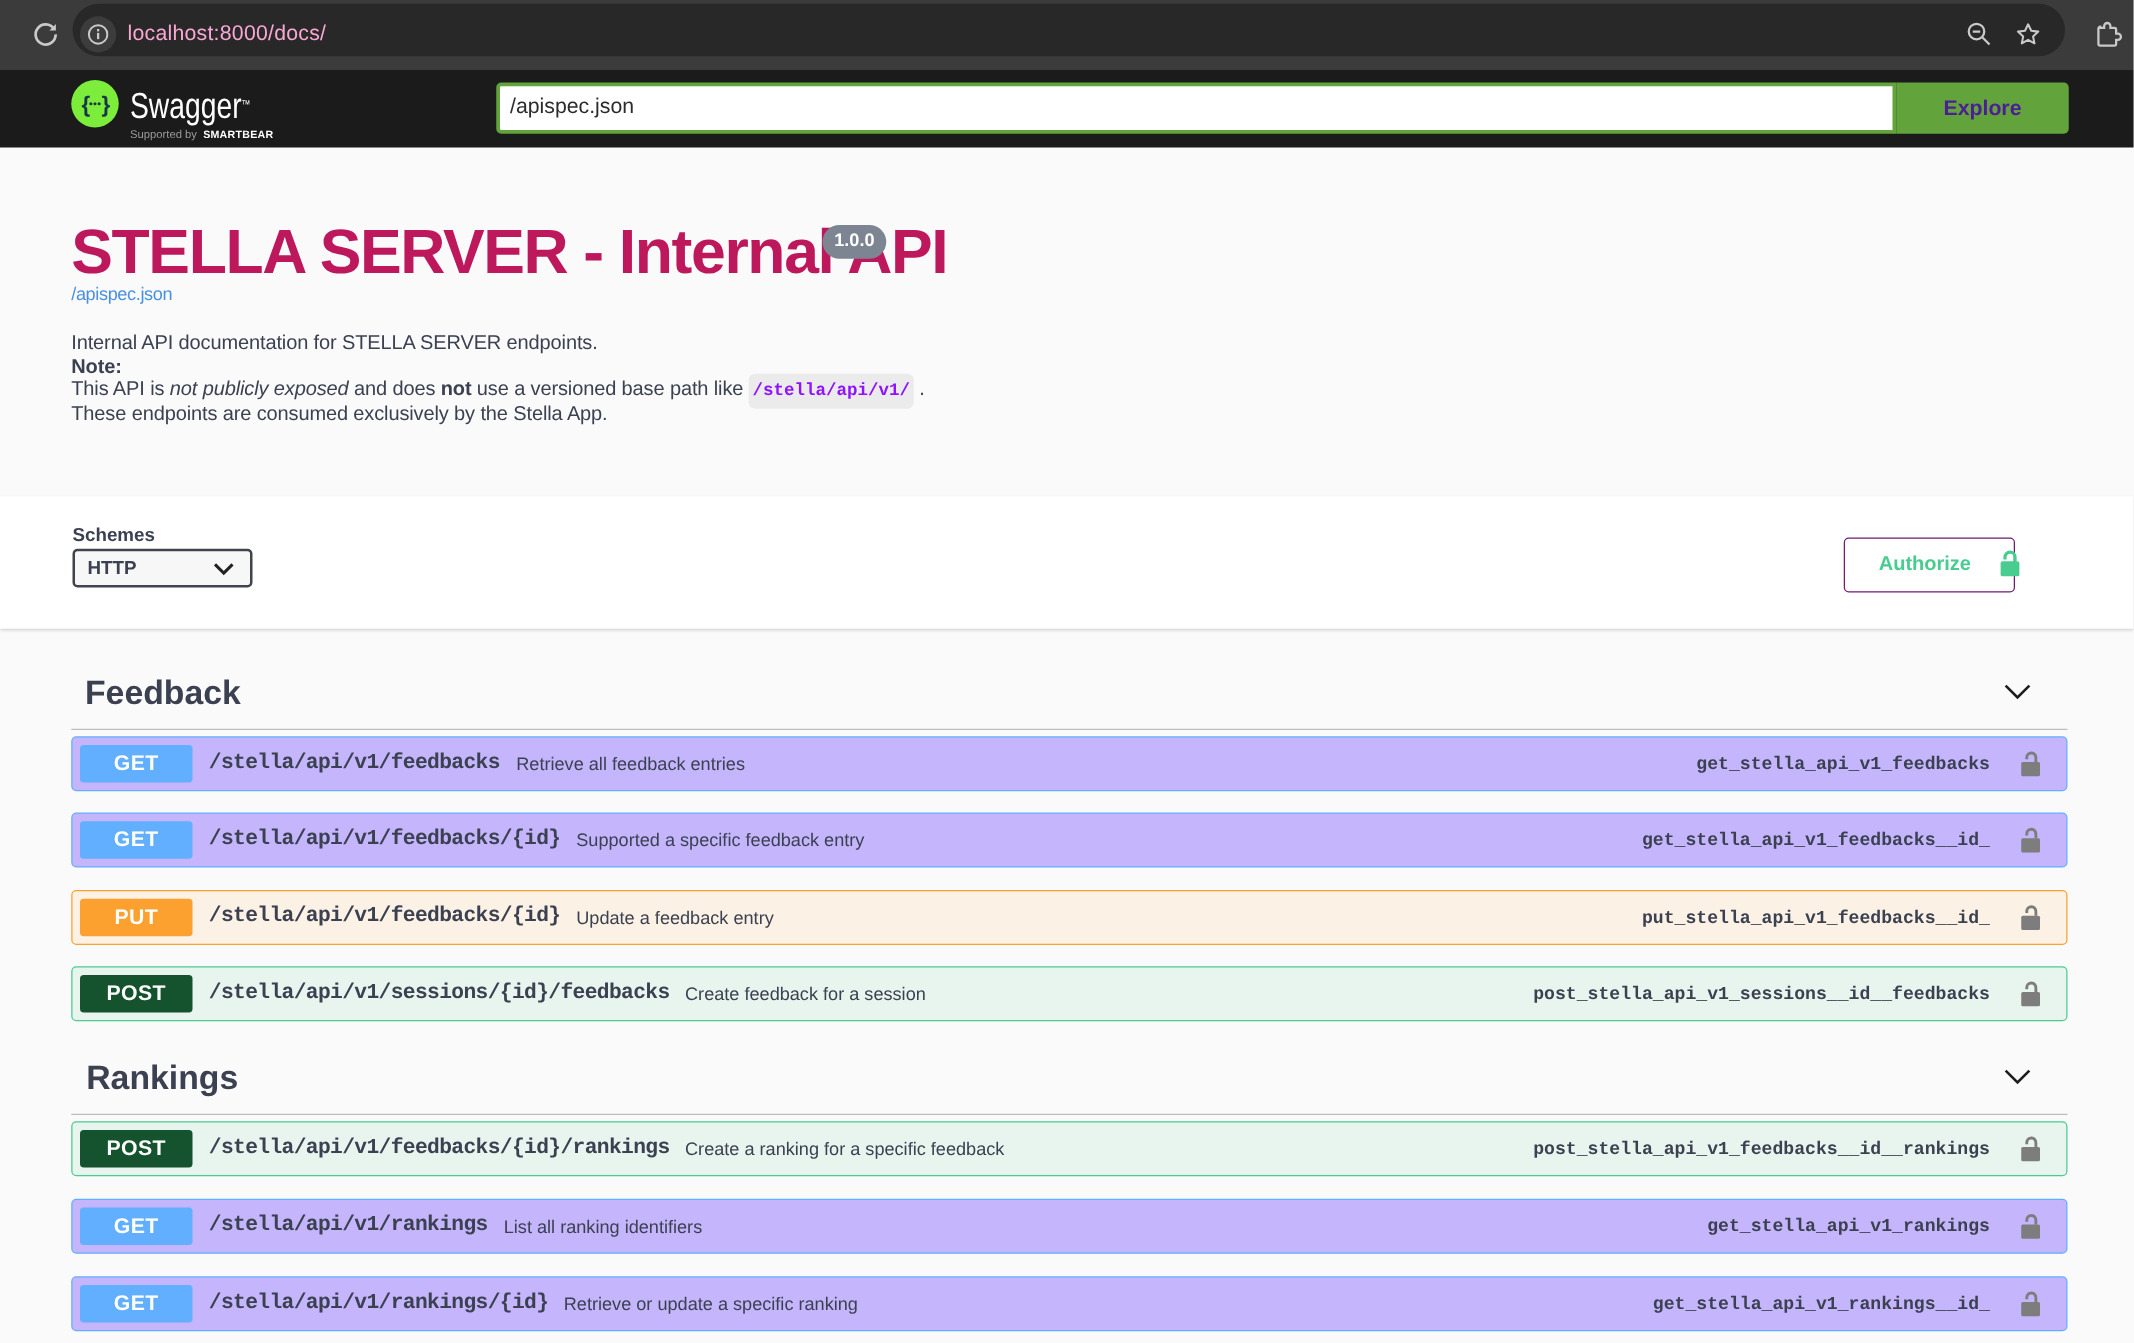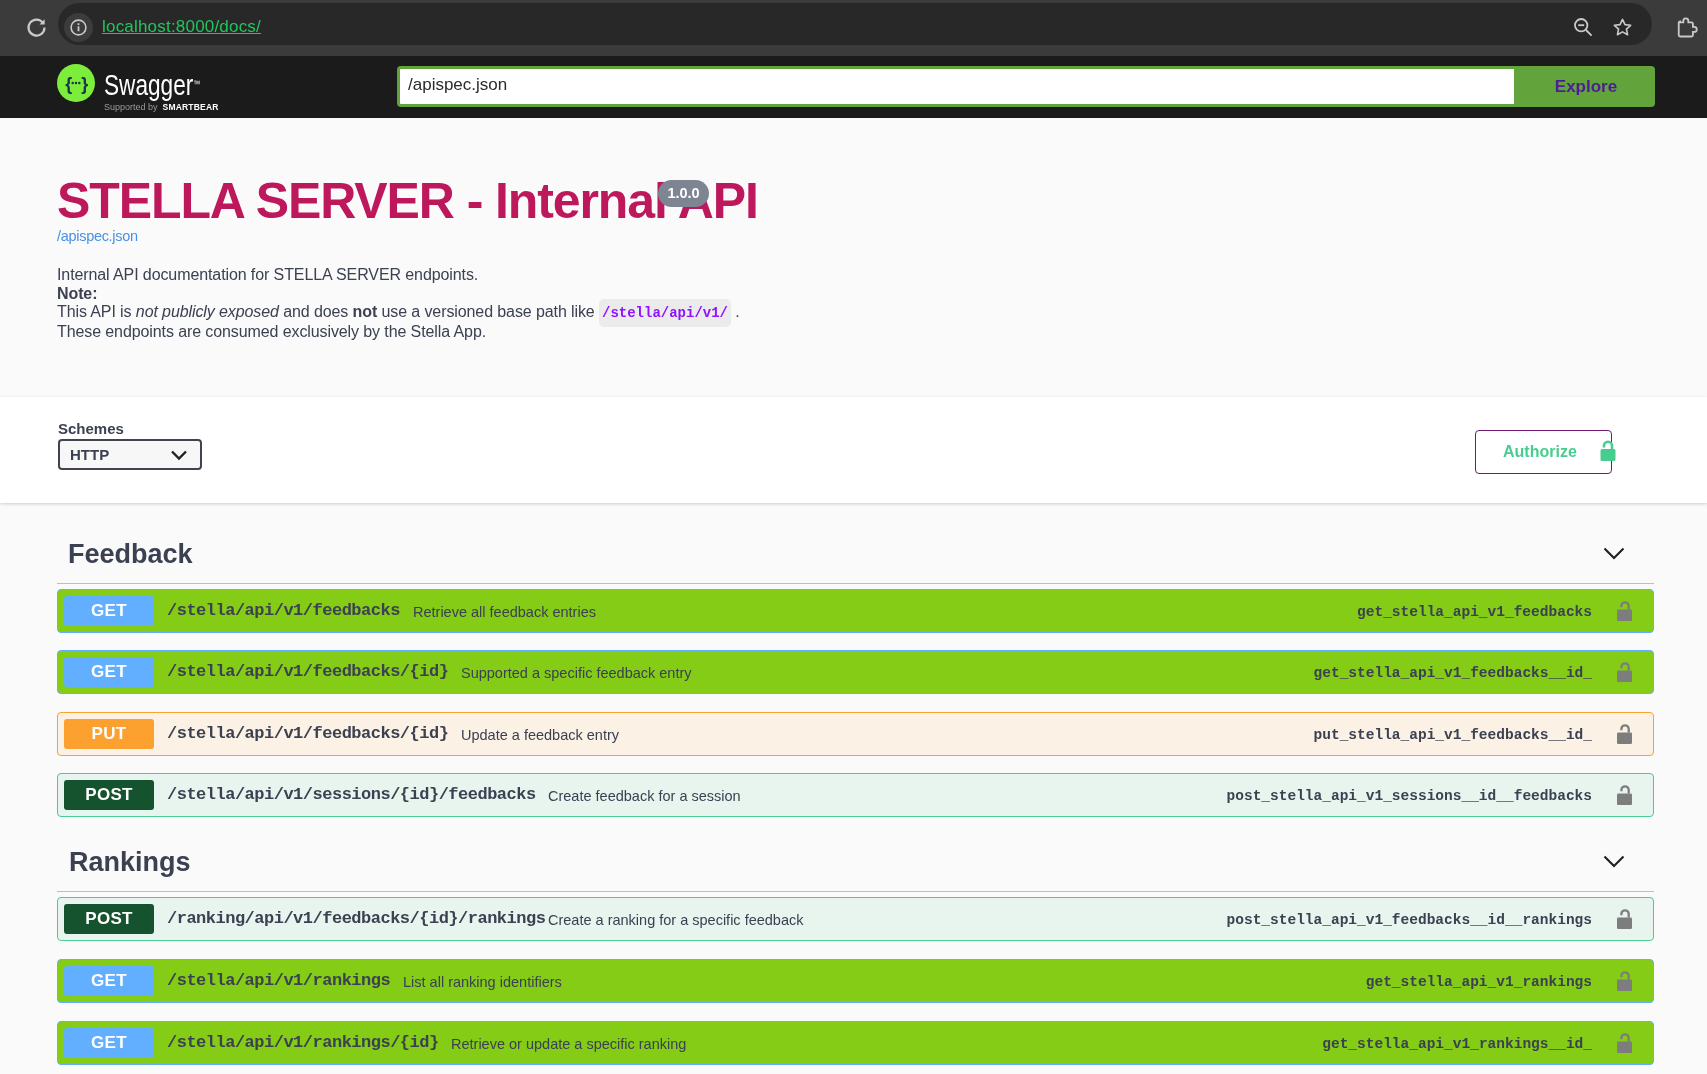--- a/index.html
+++ b/index.html
@@ -4,21 +4,21 @@
 <style>
   * { margin:0; padding:0; box-sizing:border-box; }
   html,body { width:1707px; height:1074px; overflow:hidden; }
   body { font-family:"Liberation Sans", sans-serif; background:#fafafa; position:relative; }
   .abs { position:absolute; }
 
   
   #browser { position:absolute; left:0; top:0; width:1707px; height:56px; background:#3b3b3b; }
   #omnibox { position:absolute; left:58px; top:3px; width:1594px; height:42px; background:#282828; border-radius:21px; }
   #infocirc { position:absolute; left:64px; top:13px; width:29px; height:29px; border-radius:50%; background:#3c3c3c; }
-  #urltext { position:absolute; left:102px; top:17px; font-size:17px; color:#22c55e; letter-spacing:0.2px;text-decoration:underline; }
+  #urltext { position:absolute; left:102px; top:17px; font-size:17px; color:#f9a8d4; letter-spacing:0.2px; }
 
   
   #topbar { position:absolute; left:0; top:56px; width:1707px; height:62px; background:#1b1b1b; }
   #logocirc { position:absolute; left:57px; top:8px; width:38px; height:38px; border-radius:50%; background:#7ced3a; }
   #swtext { position:absolute; left:104px; top:13px; font-size:29px; color:#fff; font-weight:normal; transform:scaleX(0.78); transform-origin:left; }
   #swsub { position:absolute; left:104px; top:46px; font-size:9px; color:#9a9a9a; }
   #swsub b { color:#fff; font-size:8.5px; letter-spacing:0.2px; font-weight:bold; }
   #searchbox { position:absolute; left:397px; top:10px; width:1120px; height:41px; background:#fff; border:3px solid #62a33c; border-radius:4px 0 0 4px; }
   #searchtext { position:absolute; left:408px; top:19px; font-size:17px; color:#2b2b2b; }
   #explore { position:absolute; left:1517px; top:10px; width:138px; height:41px; background:#62a33c; border-radius:0 4px 4px 0; color:#4c1d95; font-weight:bold; font-size:17px; text-align:center; line-height:41px; }
@@ -40,21 +40,21 @@
 
   
   .sechead { position:absolute; font-size:27px; font-weight:bold; color:#3b4151; }
   .divider { position:absolute; left:57px; width:1597px; height:1px; background:rgba(59,65,81,0.32); }
   .op { position:absolute; left:57px; width:1597px; height:44px; border-radius:4px; border:1px solid; }
   .op .badge { position:absolute; left:6px; top:6px; width:90px; height:30px; border-radius:3px; color:#fff; font-weight:bold; font-size:17px; text-align:center; line-height:30px; letter-spacing:0.3px; }
   .op .path { position:absolute; left:109px; top:11px; font-family:"Liberation Mono", monospace; font-weight:bold; font-size:17px; letter-spacing:-0.5px; color:#3b4151; white-space:nowrap; }
   .op .desc { position:absolute; top:14px; font-size:14.5px; color:#3b4151; white-space:nowrap; }
   .op .opid { position:absolute; right:61px; top:14px; font-family:"Liberation Mono", monospace; font-weight:bold; font-size:14.5px; color:#3b4151; }
   .op .lock { position:absolute; right:20px; top:10px; }
-  .op-get  { background:#84cc16; border-color:#61affe; }
+  .op-get  { background:#c4b5fd; border-color:#61affe; }
   .op-get  .badge { background:#61affe; }
   .op-put  { background:#fbf1e5; border-color:#fca130; }
   .op-put  .badge { background:#fca130; }
   .op-post { background:#e8f5ef; border-color:#49cc90; }
   .op-post .badge { background:#14532d; }
 </style>
 </head>
 <body>
 
 <div id="browser">
@@ -176,21 +176,21 @@
 </div>
 
 <div class="sechead" style="left:69px;top:847px">Rankings</div>
 <svg class="abs" style="left:1603px;top:855px" width="22" height="13" viewBox="0 0 22 13">
   <path d="M1.5 1.5 L11 11 L20.5 1.5" fill="none" stroke="#1f1f1f" stroke-width="2.1"></path>
 </svg>
 <div class="divider" style="top:891px"></div>
 
 <div class="op op-post" style="top:897px">
   <div class="badge">POST</div>
-  <div class="path">/ranking/api/v1/feedbacks/{id}/rankings</div>
+  <div class="path">/stella/api/v1/feedbacks/{id}/rankings</div>
   <div class="desc" style="left:490px">Create a ranking for a specific feedback</div>
   <div class="opid">post_stella_api_v1_feedbacks__id__rankings</div>
   <svg class="lock" width="17" height="23" viewBox="0 0 17 23">
     <rect x="1" y="9.5" width="15" height="11.5" rx="1.3" fill="#7d7d7d"></rect>
     <path d="M5.4 7.3 V6 A3.55 3.55 0 0 1 12.7 6 V9.5" fill="none" stroke="#7d7d7d" stroke-width="2.3"></path>
   </svg>
 </div>
 
 <div class="op op-get" style="top:959px">
   <div class="badge">GET</div>

